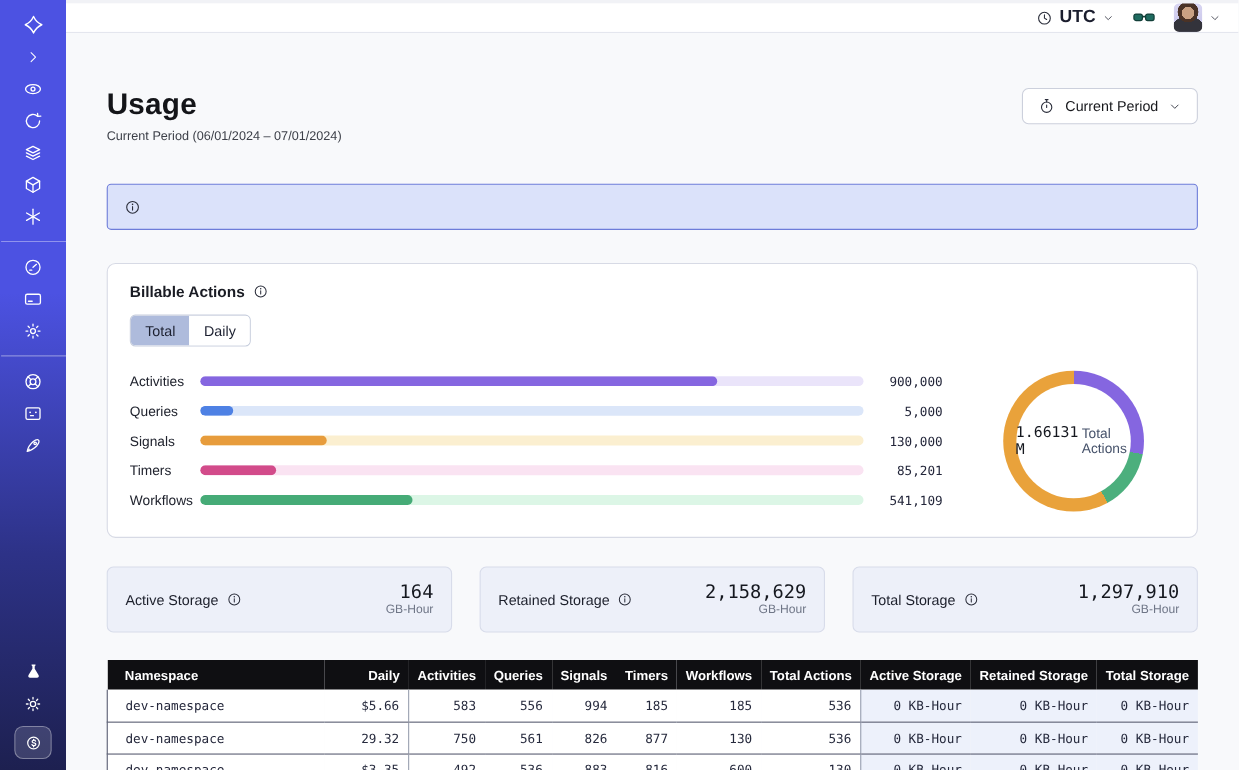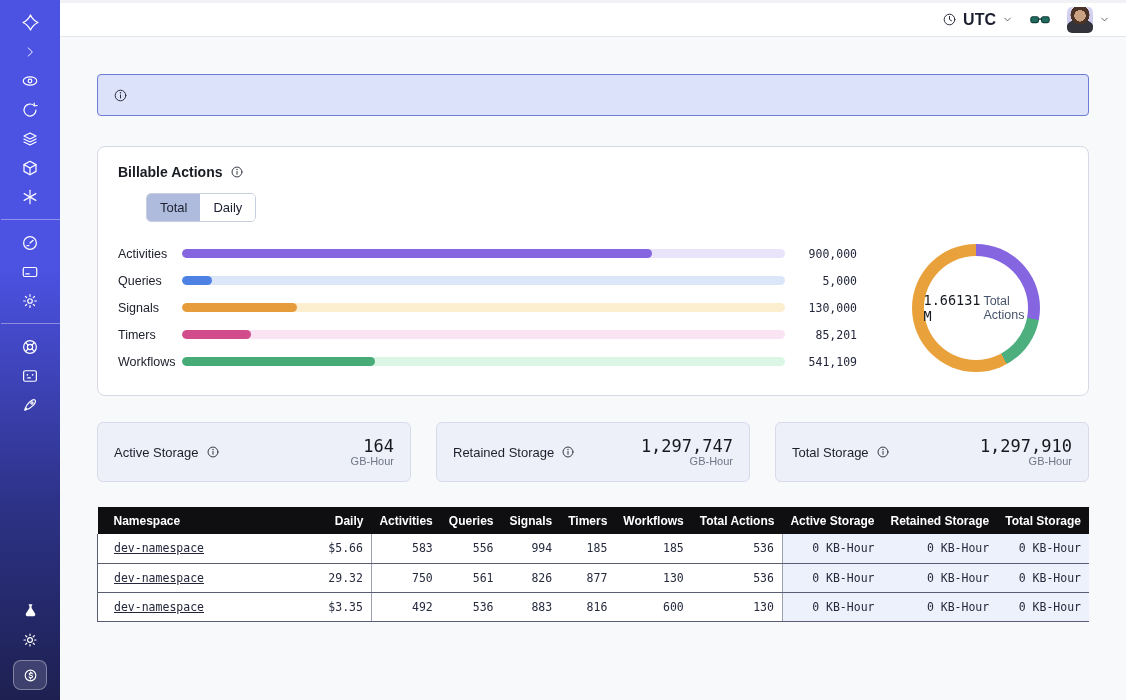--- a/index.html
+++ b/index.html
@@ -37,21 +37,21 @@
   .page-sub { margin-top:7px; font-size:11.5px; color:#3d4049; }
   .period-btn { display:flex; align-items:center; gap:9px; height:33px; padding:0 14px; background:#fff;
     border:1px solid #ccd0dc; border-radius:6px; font-size:13px; font-weight:500; color:#17181c; cursor:pointer; }
 
   .banner { margin-top:37px; height:42px; background:#dbe2fa; border:1px solid #6d7cd9; border-radius:4px;
     display:flex; align-items:center; gap:9px; padding:0 15px; font-size:12.5px; color:#16192c; }
 
   
   .card { margin-top:30px; background:#fff; border:1px solid #d7dae5; border-radius:8px; padding:17px 20px 20px; }
   .card-title { display:flex; align-items:center; gap:7px; font-size:14px; font-weight:600; color:#1a1c24; }
-  .tabs { display:inline-flex; margin-top:13px; border:1px solid #c7cedd; border-radius:5px; overflow:hidden; background:#fff;margin-left:28px; }
+  .tabs { display:inline-flex; margin-top:13px; border:1px solid #c7cedd; border-radius:5px; overflow:hidden; background:#fff; }
   .tab { padding:6px 13px; font-size:13px; color:#1c2030; cursor:pointer; background:#fff; }
   .tab.active { background:#aebbdc; font-weight:500; }
   .chart-area { display:flex; margin-top:18px; }
   .bars { flex:1; min-width:0; padding-right:26px; }
   .bar-row { display:flex; align-items:center; height:27px; }
   .bar-label { width:64px; flex:0 0 64px; font-size:12.5px; color:#20232e; }
   .track { flex:1; height:9px; border-radius:5px; position:relative; overflow:hidden; }
   .fill { position:absolute; left:0; top:0; bottom:0; border-radius:5px; }
   .bar-val { width:72px; flex:0 0 72px; text-align:right; font-family:"DejaVu Sans Mono",monospace; font-size:11.5px; color:#23263a; }
   .donut-wrap { width:185px; flex:0 0 185px; display:flex; align-items:center; justify-content:center; }
@@ -72,21 +72,21 @@
   
   table { margin-top:25px; width:100%; border-collapse:collapse; }
   thead th { background:#0f0f12; color:#fff; font-size:12px; font-weight:600; height:27px; padding:0 8px;
     text-align:right; white-space:nowrap; }
   thead th:first-child { text-align:left; padding-left:16px; }
   tbody td { height:29px; padding:0 8px; text-align:right; font-family:"DejaVu Sans Mono",monospace;
     font-size:11.5px; color:#262a3d; background:#fff; border-bottom:1px solid #5a5e72; white-space:nowrap; }
   tbody td.ns { text-align:left; padding-left:16px; border-left:1px solid #5a5e72; }
   tbody td.div-l { border-left:1px solid #9aa0b0; }
   tbody td.storage { background:#edf1fb; }
-  .ns a { color:#23263a; text-decoration:underline; cursor:pointer; }
+  .ns a { color:#23263a; cursor:pointer; }
 
   .ico { stroke:#fff; fill:none; stroke-width:1.6; stroke-linecap:round; stroke-linejoin:round; }
   .ico-dark { stroke:#2a2d3a; fill:none; stroke-width:1.6; stroke-linecap:round; stroke-linejoin:round; }
 </style>
 </head>
 <body>
 
 <aside class="sidebar">
   <div class="sicon">
     <svg width="19" height="19" viewBox="0 0 24 24" class="ico">
@@ -217,20 +217,37 @@
     <div class="avatar-group">
       <div class="avatar"></div>
       <svg width="11" height="11" viewBox="0 0 24 24" class="ico-dark" stroke-width="2.2">
           <path d="M6 9l6 6 6-6"></path>
         </svg>
     </div>
   </header>
 
   <div class="content">
 
+    <div class="page-head">
+      <div>
+        <h1 class="page-title">Usage</h1>
+        <div class="page-sub">Current Period (06/01/2024 – 07/01/2024)</div>
+      </div>
+      <button class="period-btn">
+        <svg width="15" height="15" viewBox="0 0 24 24" class="ico-dark">
+            <circle cx="12" cy="13.5" r="7.5"></circle>
+            <path d="M12 10.5v3.5"></path>
+            <path d="M10 2.5h4M12 2.5V6"></path>
+          </svg>
+        <span>Current Period</span>
+        <svg width="12" height="12" viewBox="0 0 24 24" class="ico-dark" stroke-width="2">
+            <path d="M6 9l6 6 6-6"></path>
+          </svg>
+      </button>
+    </div>
 
     <div class="banner">
       <svg width="15" height="15" viewBox="0 0 24 24" class="ico-dark" stroke-width="1.5">
           <circle cx="12" cy="12" r="8.5"></circle>
           <path d="M12 11v5"></path>
           <path d="M12 7.6h.01" stroke-width="2.4"></path>
         </svg>
     </div>
 
     <section class="card">
@@ -314,21 +331,21 @@
       <div class="storage-card">
         <div class="storage-label">
           <span>Retained Storage</span>
           <svg width="14" height="14" viewBox="0 0 24 24" class="ico-dark" stroke-width="1.5">
               <circle cx="12" cy="12" r="8.5"></circle>
               <path d="M12 11v5"></path>
               <path d="M12 7.6h.01" stroke-width="2.4"></path>
             </svg>
         </div>
         <div>
-          <div class="storage-num">1,297,747</div>
+          <div class="storage-num">2,158,629</div>
           <div class="storage-unit">GB-Hour</div>
         </div>
       </div>
       <div class="storage-card">
         <div class="storage-label">
           <span>Total Storage</span>
           <svg width="14" height="14" viewBox="0 0 24 24" class="ico-dark" stroke-width="1.5">
               <circle cx="12" cy="12" r="8.5"></circle>
               <path d="M12 11v5"></path>
               <path d="M12 7.6h.01" stroke-width="2.4"></path>

